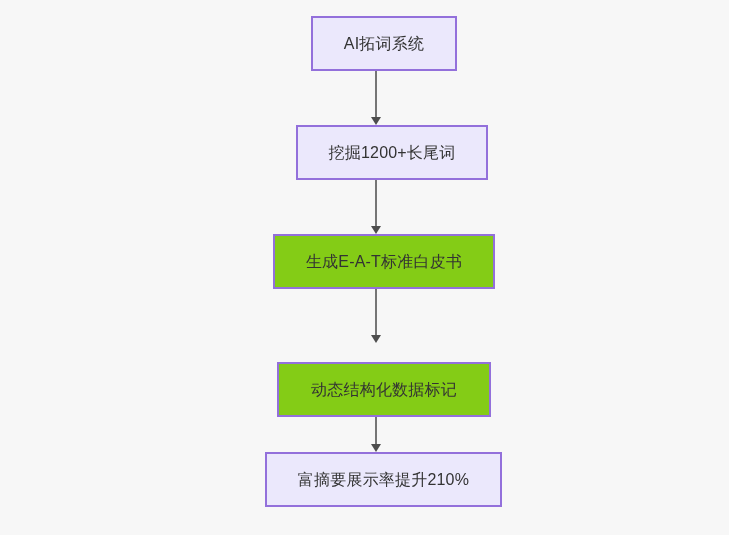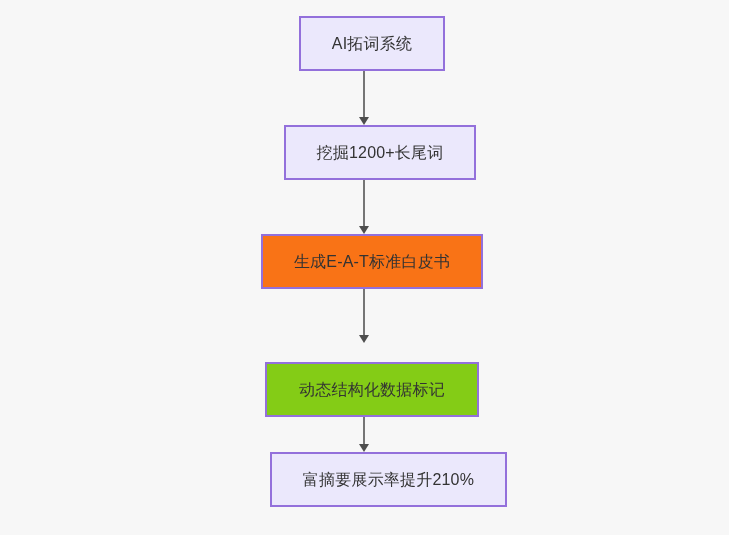--- a/index.html
+++ b/index.html
@@ -11,20 +11,21 @@
     height: 535px;
     background: #f7f7f7;
     font-family: "Liberation Sans", "DejaVu Sans", sans-serif;
     overflow: hidden;
   }
 
   #flowchart-canvas {
     position: relative;
     width: 651px;
     height: 535px;
+    margin-left: 12px;
   }
 
   .node {
     position: absolute;
     box-sizing: border-box;
     background: #ebe8fc;
     border: 2px solid #9370db;
     display: flex;
     align-items: center;
     justify-content: center;
@@ -78,19 +79,19 @@
 
   <div class="connector" style="left: 357px; top: 398px; height: 54px; width: 14px;">
     <div class="line" style="background: rgb(117, 117, 117);"></div>
     <div class="head" style="border-top-color: rgb(77, 77, 77);"></div>
   </div>
 
   <div class="node" style="left: 299px; top: 16px; width: 146px; height: 55px; background: rgb(235, 232, 252); border-color: rgb(147, 112, 219); color: rgb(51, 51, 51);">AI拓词系统</div>
 
   <div class="node" style="left: 284px; top: 125px; width: 192px; height: 55px; background: rgb(235, 232, 252); border-color: rgb(147, 112, 219); color: rgb(51, 51, 51);">挖掘1200+长尾词</div>
 
-  <div class="node" style="left: 261px; top: 234px; width: 222px; height: 55px; background: #f97316; border-color: rgb(147, 112, 219); color: rgb(51, 51, 51);">生成E-A-T标准白皮书</div>
+  <div class="node" style="left: 261px; top: 234px; width: 222px; height: 55px; background: #84cc16; border-color: rgb(147, 112, 219); color: rgb(51, 51, 51);">生成E-A-T标准白皮书</div>
 
   <div class="node" style="left: 265px; top: 362px; width: 214px; height: 55px; background: #84cc16; border-color: rgb(147, 112, 219); color: rgb(51, 51, 51);">动态结构化数据标记</div>
 
-  <div class="node" style="left: 270px; top: 452px; width: 237px; height: 55px; background: rgb(235, 232, 252); border-color: rgb(147, 112, 219); color: rgb(51, 51, 51);">富摘要展示率提升210%</div>
+  <div class="node" style="left: 253px; top: 452px; width: 237px; height: 55px; background: rgb(235, 232, 252); border-color: rgb(147, 112, 219); color: rgb(51, 51, 51);">富摘要展示率提升210%</div>
 
 </div>
 
 </body></html>

